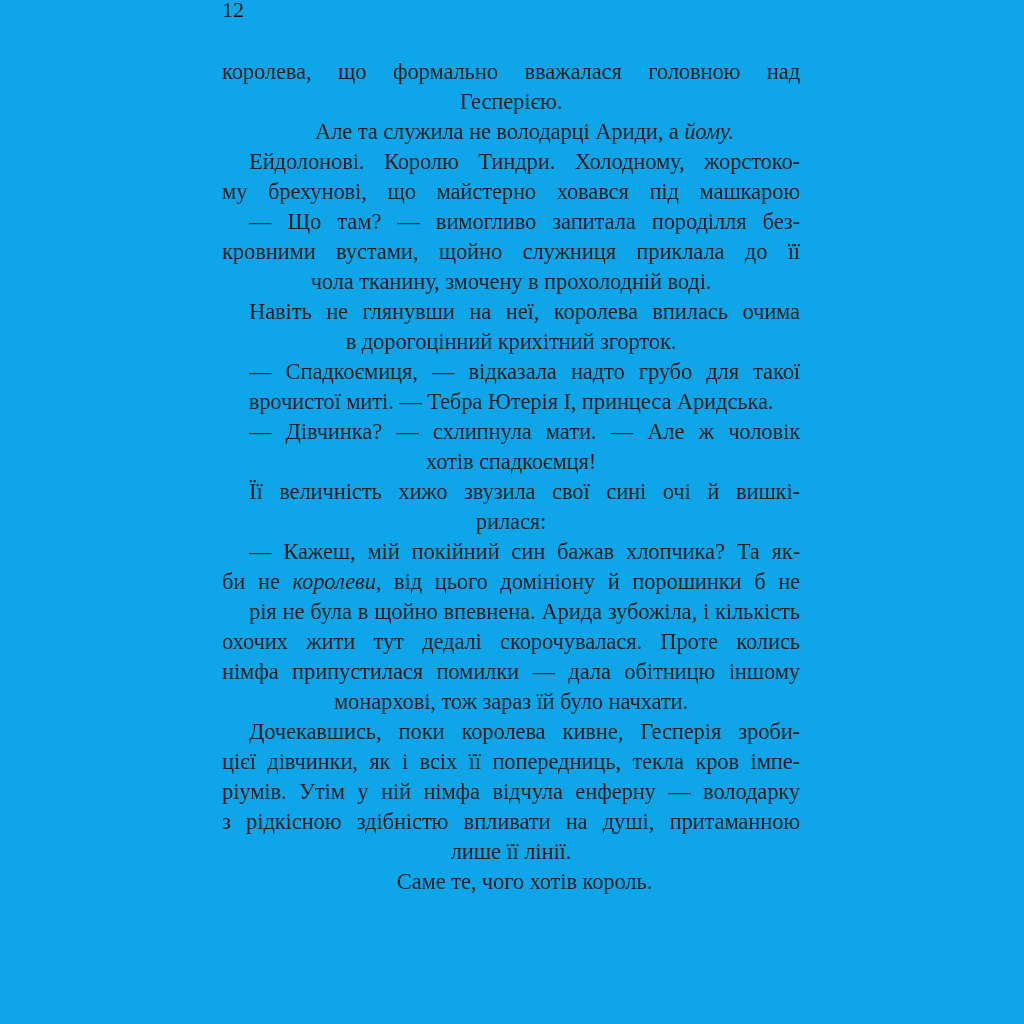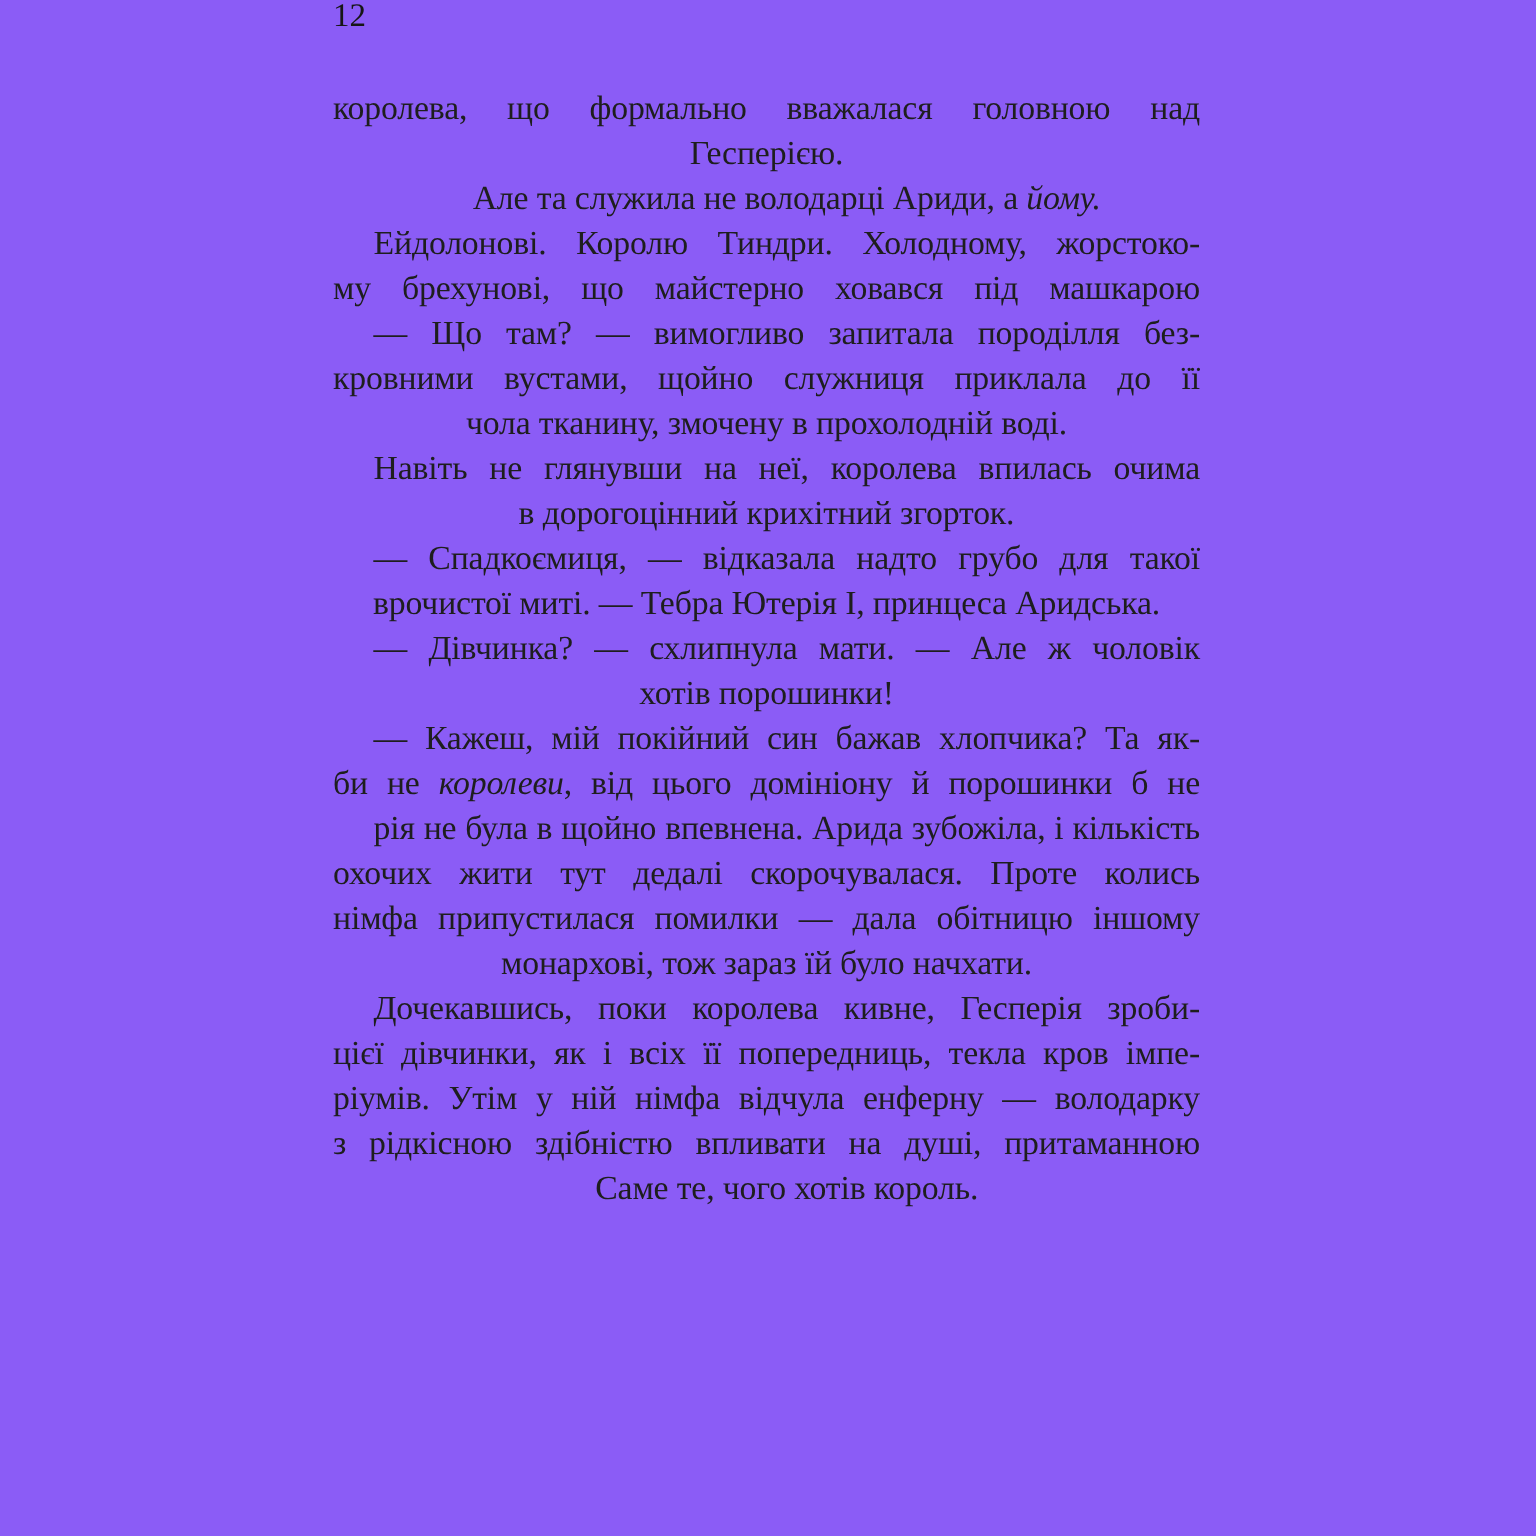--- a/index.html
+++ b/index.html
@@ -12,21 +12,21 @@
     height: 1024px;
     background: #ffffff;
     font-family: "Liberation Serif", "DejaVu Serif", serif;
     color: #1e1e1e;
     overflow: hidden;
   }
   .book-page {
     position: relative;
     width: 1024px;
     height: 1024px;
-    background: #8b5cf6;
+    background: #0ea5e9;
   }
   .page-number {
     position: absolute;
     left: 222px;
     top: -3px;
     font-size: 22px;
     line-height: 26px;
     color: #161616;
   }
   .body-text {
@@ -85,35 +85,40 @@
       <div class="par indent">
         <div class="line just"><span>Навіть не глянувши на неї, королева впилась очима</span></div>
         <div class="line left"><span>в дорогоцінний крихітний згорток.</span></div>
       </div>
       <div class="par indent">
         <div class="line just"><span>— Спадкоємиця, — відказала надто грубо для такої</span></div>
         <div class="line left"><span>врочистої миті. — Тебра Ютерія І, принцеса Аридська.</span></div>
       </div>
       <div class="par indent">
         <div class="line just"><span>— Дівчинка? — схлипнула мати. — Але ж чоловік</span></div>
-        <div class="line left"><span>хотів порошинки!</span></div>
+        <div class="line left"><span>хотів спадкоємця!</span></div>
+      </div>
+      <div class="par indent">
+        <div class="line just"><span>Її величність хижо звузила свої сині очі й вишкі-</span></div>
+        <div class="line left"><span>рилася:</span></div>
       </div>
       <div class="par indent">
         <div class="line just"><span>— Кажеш, мій покійний син бажав хлопчика? Та як-</span></div>
         <div class="line just"><span>би не </span><em>королеви</em><span>, від цього домініону й порошинки б не</span></div>
       </div>
       <div class="par indent">
         <div class="line just"><span>рія не була в щойно впевнена. Арида зубожіла, і кількість</span></div>
         <div class="line just"><span>охочих жити тут дедалі скорочувалася. Проте колись</span></div>
         <div class="line just"><span>німфа припустилася помилки — дала обітницю іншому</span></div>
         <div class="line left"><span>монархові, тож зараз їй було начхати.</span></div>
       </div>
       <div class="par indent">
         <div class="line just"><span>Дочекавшись, поки королева кивне, Гесперія зроби-</span></div>
         <div class="line just"><span>цієї дівчинки, як і всіх її попередниць, текла кров імпе-</span></div>
         <div class="line just"><span>ріумів. Утім у ній німфа відчула енферну — володарку</span></div>
         <div class="line just"><span>з рідкісною здібністю впливати на душі, притаманною</span></div>
+        <div class="line left"><span>лише її лінії.</span></div>
       </div>
       <div class="par indent">
         <div class="line left"><span>Саме те, чого хотів король.</span></div>
       </div>
     </div>
 </div>
 
 </body></html>

